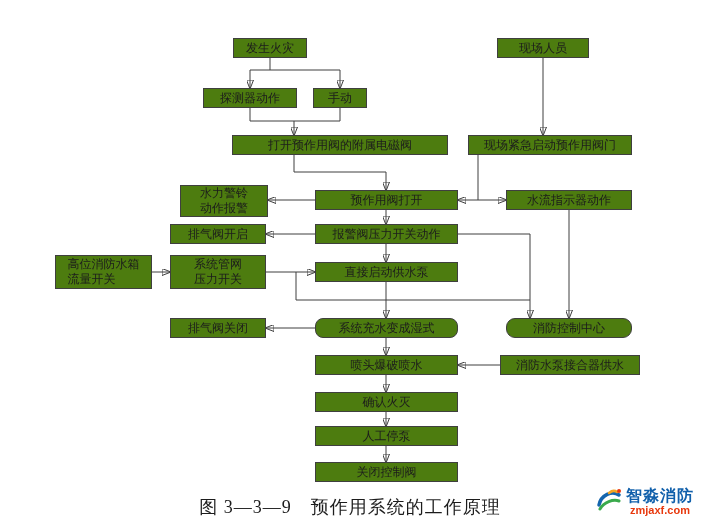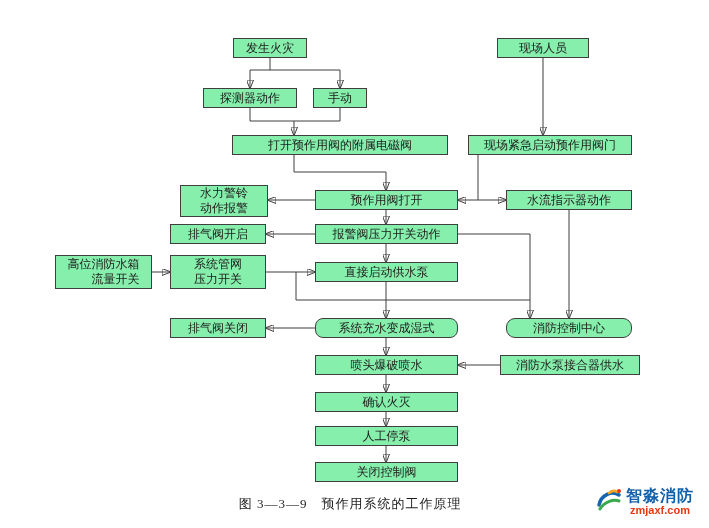--- a/index.html
+++ b/index.html
@@ -1,31 +1,31 @@
 <!DOCTYPE html>
 <html><head>
 <meta charset="utf-8">
 <style>
   html,body{margin:0;padding:0;background:#ffffff;}
   #canvas{
     position:relative;width:709px;height:528px;background:#ffffff;overflow:hidden;
     font-family:"Liberation Sans","DejaVu Sans",sans-serif;
   }
   .node{
-    position:absolute;box-sizing:border-box;background:#86efac;
+    position:absolute;box-sizing:border-box;background:#4d7c0f;
     border:1px solid #3f3f3f;color:#1c1c1c;
-    display:flex;align-items:center;justify-content:center;text-align:right;
+    display:flex;align-items:center;justify-content:center;text-align:left;
     font-size:12px;line-height:1.25;white-space:pre-line;padding:8px 3px;
   }
   #connectors{position:absolute;left:0;top:0;pointer-events:none;}
   #connectors path{stroke:#3f3f3f;stroke-width:1;fill:none;}
   .caption{
     position:absolute;left:150px;top:495px;width:400px;text-align:center;
     font-family:"Liberation Serif","DejaVu Serif",serif;
-    font-size:13px;color:#1c1c1c;letter-spacing:1px;
+    font-size:18px;color:#1c1c1c;letter-spacing:1px;
   }
   .watermark{
     position:absolute;left:596px;top:487px;width:110px;
     display:flex;align-items:center;gap:4px;
   }
   .wm-text{display:flex;flex-direction:column;line-height:1.05;text-align:center;}
   .wm-name{font-size:16px;font-weight:bold;color:#1160ab;letter-spacing:1px;}
   .wm-site{font-size:11px;color:#e8380d;font-weight:bold;}
 </style>
 </head>

